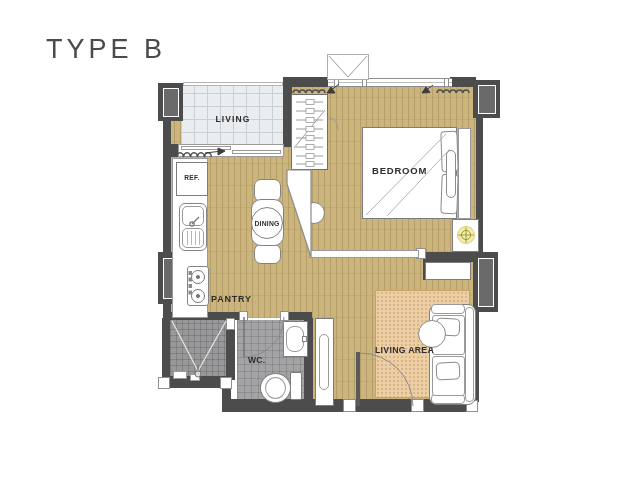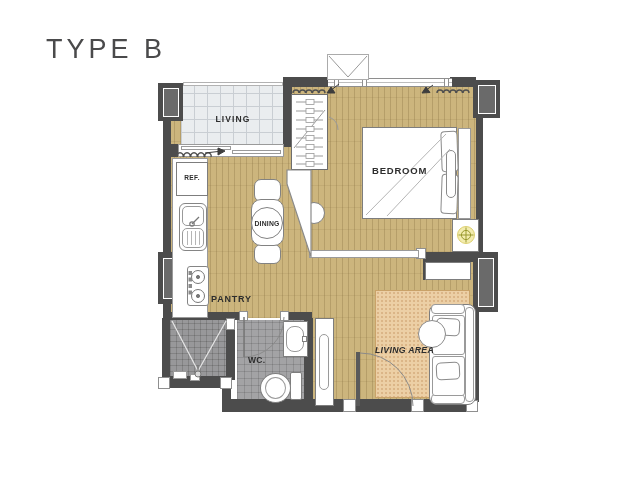--- a/index.html
+++ b/index.html
@@ -246,15 +246,15 @@
         <polygon points="327,93 335,93 331,87"></polygon>
       <line x1="433" y1="85" x2="425" y2="91"></line>
         <polygon points="422,93 430,92.5 426,87"></polygon>
     </g>
   </svg>
 
   <div class="lbl" style="left:195px;top:114px;width:76px;text-align:center;font-size:8.5px;font-weight:600;letter-spacing:1.1px;">LIVING</div>
   <div class="lbl" style="left:372px;top:165px;font-size:9.5px;letter-spacing:0.8px;">BEDROOM</div>
   <div class="lbl" style="left:211px;top:258px;font-size:9px;letter-spacing:0.8px;margin-top:36px;">PANTRY</div>
   <div class="lbl" style="left:248px;top:355px;font-size:8.5px;letter-spacing:0.3px;">WC.</div>
-  <div class="lbl" style="left:375px;top:345px;font-size:8.7px;letter-spacing:0.3px;font-style:italic;">LIVING AREA</div>
+  <div class="lbl" style="left:375px;top:345px;font-size:8.7px;letter-spacing:0.3px;">LIVING AREA</div>
 
 </div>
 
 </body></html>

